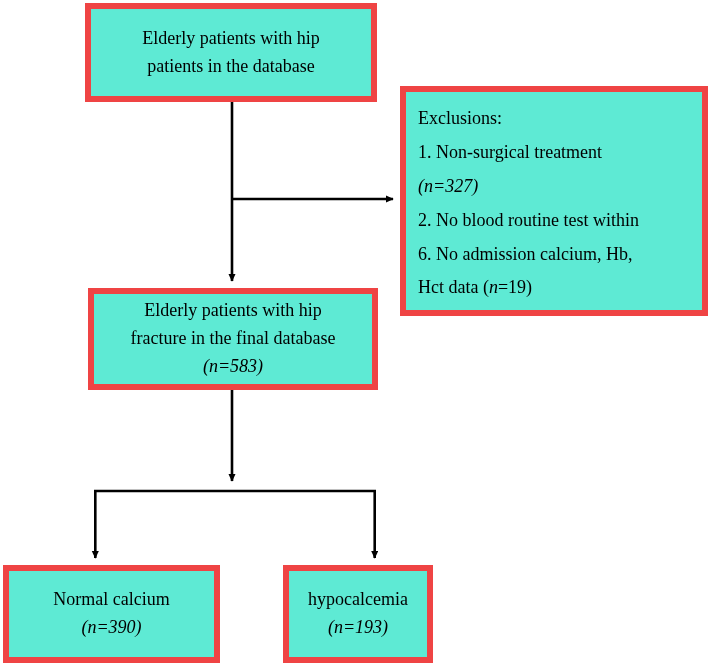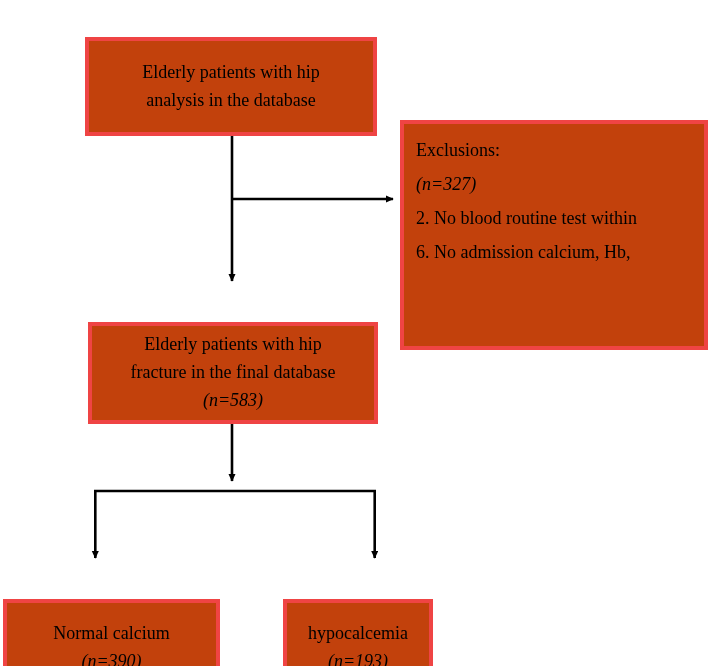--- a/index.html
+++ b/index.html
@@ -16,31 +16,30 @@
     overflow: hidden;
   }
   #canvas {
     position: absolute;
     left: 0; top: 0;
     width: 712px;
     height: 666px;
   }
   .box {
     position: absolute;
-    border: 4px solid #ef4444;
-    background: #c2410c;
+    border: 6px solid #ef4444;
+    background: #5eead4;
     box-sizing: border-box;
     display: flex;
     flex-direction: column;
     align-items: center;
     justify-content: center;
     font-size: 18px;
     line-height: 1.55;
     text-align: center;
-    margin-top: 34px;
   }
   .box.left-align {
     align-items: flex-start;
     text-align: left;
     justify-content: flex-start;
     padding: 10px 10px 12px 12px;
   }
   .line {
     margin: 0;
     padding: 0;
@@ -90,28 +89,30 @@
     <g>
       <line x1="232" y1="390" x2="232" y2="481" stroke="#000000" stroke-width="2.6" marker-end="url(#arrowhead)"></line>
       <line x1="94" y1="491" x2="376" y2="491" stroke="#000000" stroke-width="2.6"></line>
       <line x1="95.3" y1="490" x2="95.3" y2="558" stroke="#000000" stroke-width="2.6" marker-end="url(#arrowhead)"></line>
       <line x1="374.7" y1="490" x2="374.7" y2="558" stroke="#000000" stroke-width="2.6" marker-end="url(#arrowhead)"></line>
     </g>
   </svg>
 
   <div class="box" id="box-source">
     <div class="line">Elderly patients with hip</div>
-    <div class="line">analysis in the database</div>
+    <div class="line">patients in the database</div>
   </div>
 
   <div class="box left-align" id="box-excl">
     <div class="line">Exclusions:</div>
+    <div class="line">1. Non-surgical treatment</div>
     <div class="line it">(<span style="font-style:italic">n</span>=327)</div>
     <div class="line">2. No blood routine test within</div>
     <div class="line">6. No admission calcium, Hb,</div>
+    <div class="line">Hct data (<span style="font-style:italic">n</span>=19)</div>
   </div>
 
   <div class="box" id="box-final">
     <div class="line">Elderly patients with hip</div>
     <div class="line">fracture in the final database</div>
     <div class="line it">(<span style="font-style:italic">n</span>=583)</div>
   </div>
 
   <div class="box" id="box-normal">
     <div class="line">Normal calcium</div>

